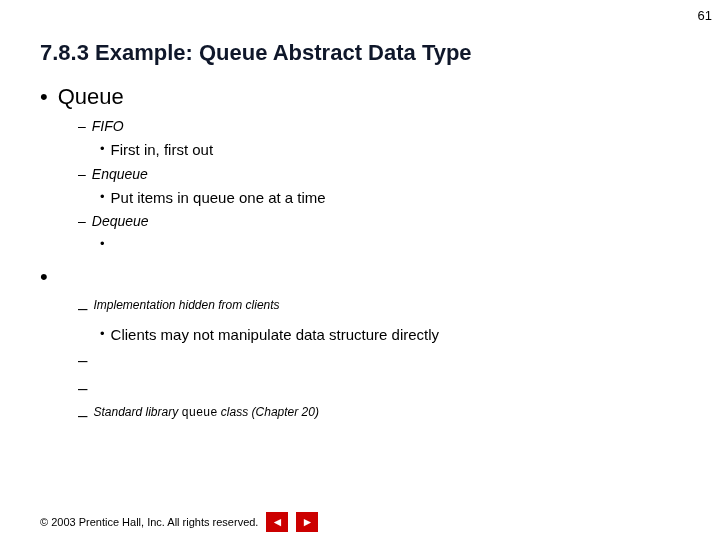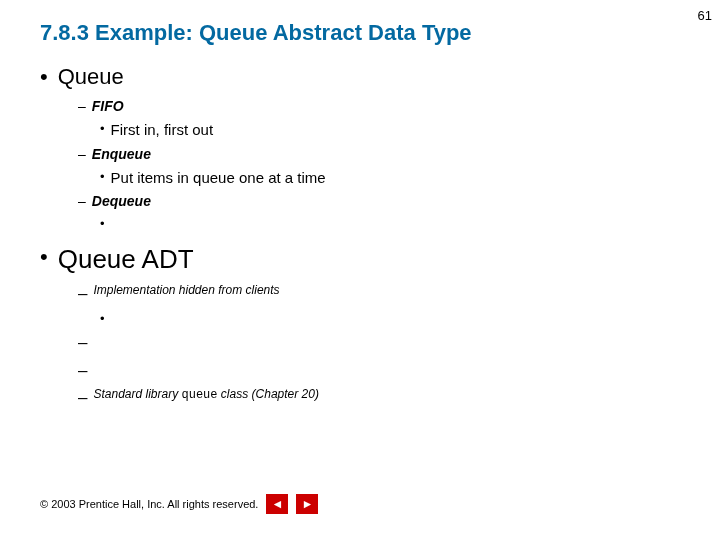--- a/index.html
+++ b/index.html
@@ -23,23 +23,23 @@
       color: #000;
     }
 
     .slide-container {
       padding: 20px 40px 16px 40px;
     }
 
     .slide-title {
       font-size: 22px;
       font-weight: bold;
-      color: #0369a1;
+      color: #0f172a;
       margin-bottom: 18px;
-      margin-top: 0;
+      margin-top: 20px;
     }
 
     .bullet-l1 {
       display: flex;
       align-items: flex-start;
       margin-bottom: 6px;
     }
 
     .bullet-l1-dot {
       font-size: 22px;
@@ -69,21 +69,20 @@
       margin-right: 6px;
       font-size: 14px;
       line-height: 1.5;
       color: #000;
     }
 
     .dash-text {
       font-size: 14px;
       line-height: 1.5;
       font-style: italic;
-      font-weight: bold;
     }
 
     .sub-sub-list {
       margin-left: 22px;
       margin-bottom: 2px;
     }
 
     .sub-bullet {
       display: flex;
       align-items: flex-start;
@@ -116,21 +115,21 @@
     }
 
     .dash-item-lg {
       display: flex;
       align-items: flex-start;
       margin-bottom: 2px;
     }
 
     .footer {
       position: absolute;
-      bottom: 26px;
+      bottom: 8px;
       left: 40px;
       display: flex;
       align-items: center;
       gap: 8px;
     }
 
     .footer-text {
       font-size: 11px;
       color: #000;
     }
@@ -201,32 +200,32 @@
     <div class="sub-sub-list">
       <div class="sub-bullet">
         <span class="sub-bullet-dot">•</span>
       </div>
     </div>
 
   </div>
 
   <div class="bullet-l1 adt-section">
     <span class="bullet-l1-dot">•</span>
-    <span class="bullet-l1-text queue-adt-text">Queue ADT</span>
   </div>
 
   <div class="sub-list">
 
     <div class="dash-item-lg">
       <span class="dash" style="font-size:17px;">–</span>
       <span class="dash-text-lg">Implementation hidden from clients</span>
     </div>
     <div class="sub-sub-list">
       <div class="sub-bullet">
         <span class="sub-bullet-dot">•</span>
+        <span class="sub-bullet-text">Clients may not manipulate data structure directly</span>
       </div>
     </div>
 
     <div class="dash-item-lg">
       <span class="dash" style="font-size:17px;">–</span>
     </div>
 
     <div class="dash-item-lg">
       <span class="dash" style="font-size:17px;">–</span>
     </div>

